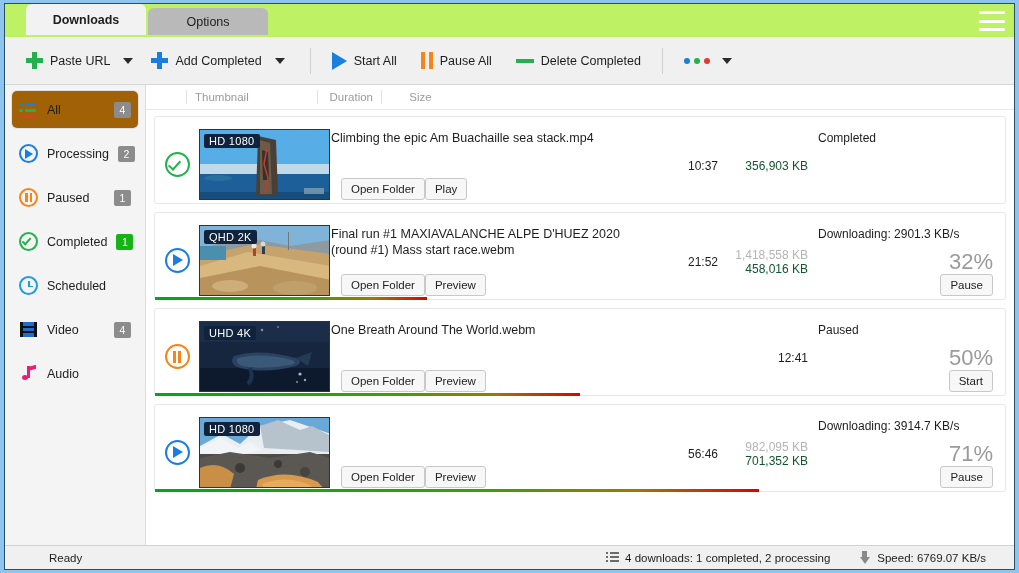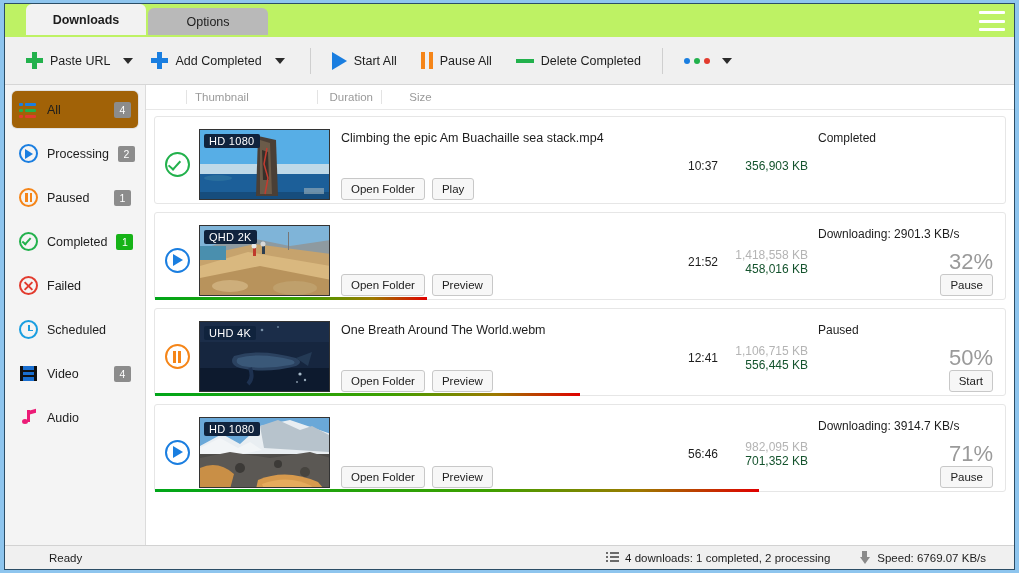--- a/index.html
+++ b/index.html
@@ -183,23 +183,23 @@
   .thumb {
     width: 131px; height: 71px; flex: none; position: relative;
     border: 1px solid #333; overflow: hidden;
   }
   .quality {
     position: absolute; left: 4px; top: 4px; z-index: 3;
     background: #10233d; color: #fff; font-size: 11px;
     padding: 1px 5px; border-radius: 2px; letter-spacing: .3px;
   }
 
-  .info { flex: 1; min-width: 0; padding-left: 11px; position: relative; height: 71px; }
+  .info { flex: 1; min-width: 0; padding-left: 1px; position: relative; height: 71px; }
   .fname { font-size: 12.5px; color: #1d1d1d; line-height: 16px; padding-top: 1px; }
-  .actions { position: absolute; left: 11px; bottom: 0; display: flex; gap: 7px; }
+  .actions { position: absolute; left: 11px; bottom: 0; display: flex; }
   .btn {
     font-size: 11.5px; color: #222; background: #f7f7f7;
     border: 1px solid #c8c8c8; border-radius: 3px;
     padding: 4px 9px; white-space: nowrap;
   }
 
   .dur { width: 64px; text-align: right; font-size: 12px; color: #1d1d1d; padding-top: 2px; flex: none; }
   .sizes { width: 90px; text-align: right; font-size: 12px; padding-top: 2px; flex: none; }
   .size-total { color: #b4b4b4; }
   .size-total.solid { color: #14532d; }
@@ -341,28 +341,20 @@
 
       <div class="sideitem">
         <span class="side-ic ic-check">
           <span class="ring"></span>
             <span class="tick"></span>
         </span>
         <span class="side-label">Completed</span>
         <span class="badge green">1</span>
       </div>
 
-      <div class="sideitem">
-        <span class="side-ic ic-fail">
-          <span class="ring"></span>
-            <span class="x1"></span>
-            <span class="x2"></span>
-        </span>
-        <span class="side-label">Failed</span>
-      </div>
 
       <div class="sideitem">
         <span class="side-ic ic-clock">
           <span class="ring"></span>
             <span class="h1"></span>
             <span class="h2"></span>
         </span>
         <span class="side-label">Scheduled</span>
       </div>
 
@@ -453,20 +445,21 @@
               <rect x="53" y="22" width="3" height="8" fill="#c0392b"></rect>
               <circle cx="54" cy="20" r="2.5" fill="#e8e8e8"></circle>
               <rect x="62" y="20" width="3" height="8" fill="#2c3e50"></rect>
               <circle cx="63" cy="18" r="2.5" fill="#d8d8d8"></circle>
               <rect x="88" y="6" width="1" height="18" fill="#777"></rect>
               <rect x="0" y="20" width="26" height="14" fill="#4a8fae"></rect>
             </svg>
             <span class="quality">QHD 2K</span>
           </div>
           <div class="info">
+            <div class="fname">Final run #1  MAXIAVALANCHE ALPE D'HUEZ 2020 (round #1) Mass start race.webm</div>
             <div class="actions">
               <button class="btn">Open Folder</button>
               <button class="btn">Preview</button>
             </div>
           </div>
           <div class="dur">21:52</div>
           <div class="sizes">
             <div class="size-total">1,418,558 KB</div>
             <div class="size-done">458,016 KB</div>
           </div>
@@ -505,24 +498,20 @@
             <span class="quality">UHD 4K</span>
           </div>
           <div class="info">
             <div class="fname">One Breath Around The World.webm</div>
             <div class="actions">
               <button class="btn">Open Folder</button>
               <button class="btn">Preview</button>
             </div>
           </div>
           <div class="dur">12:41</div>
-          <div class="sizes">
-            <div class="size-total">1,106,715 KB</div>
-            <div class="size-done">556,445 KB</div>
-          </div>
           <div class="status">
             <div class="status-text">Paused</div>
             <div class="pct">50%</div>
             <button class="btn rowbtn">Start</button>
           </div>
           <div class="progress" style="width: 50%;"></div>
         </div>
 
         <div class="row">
           <div class="statecol">

